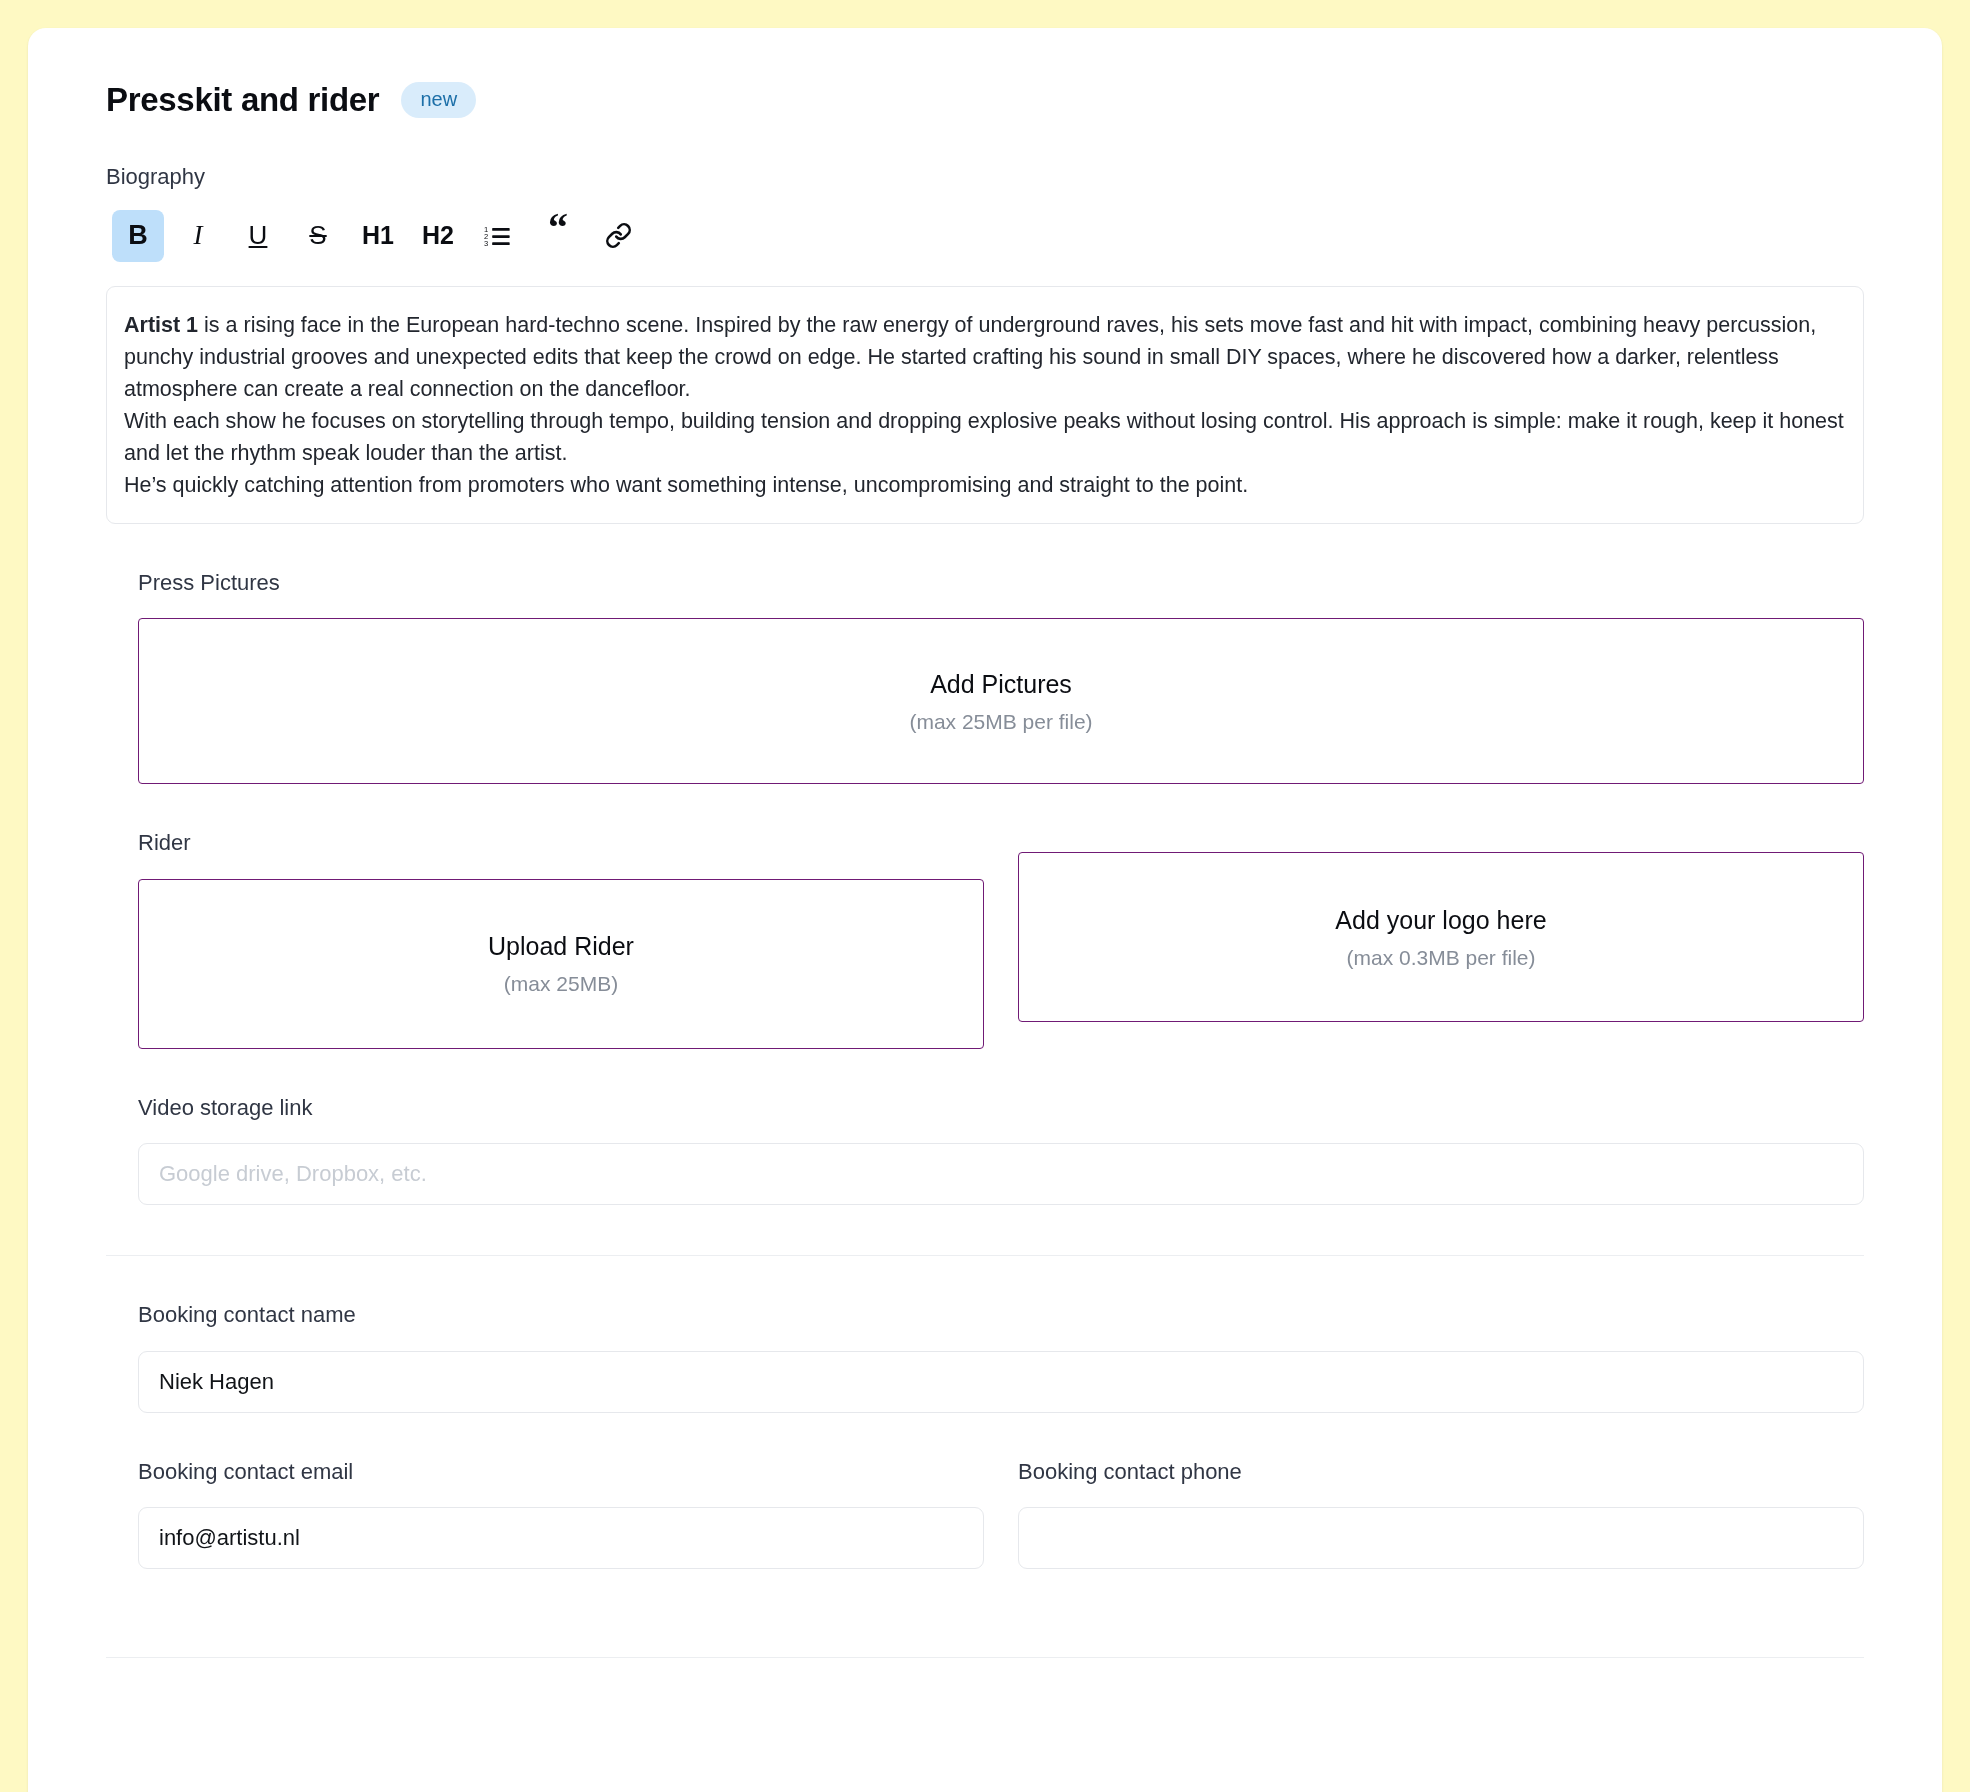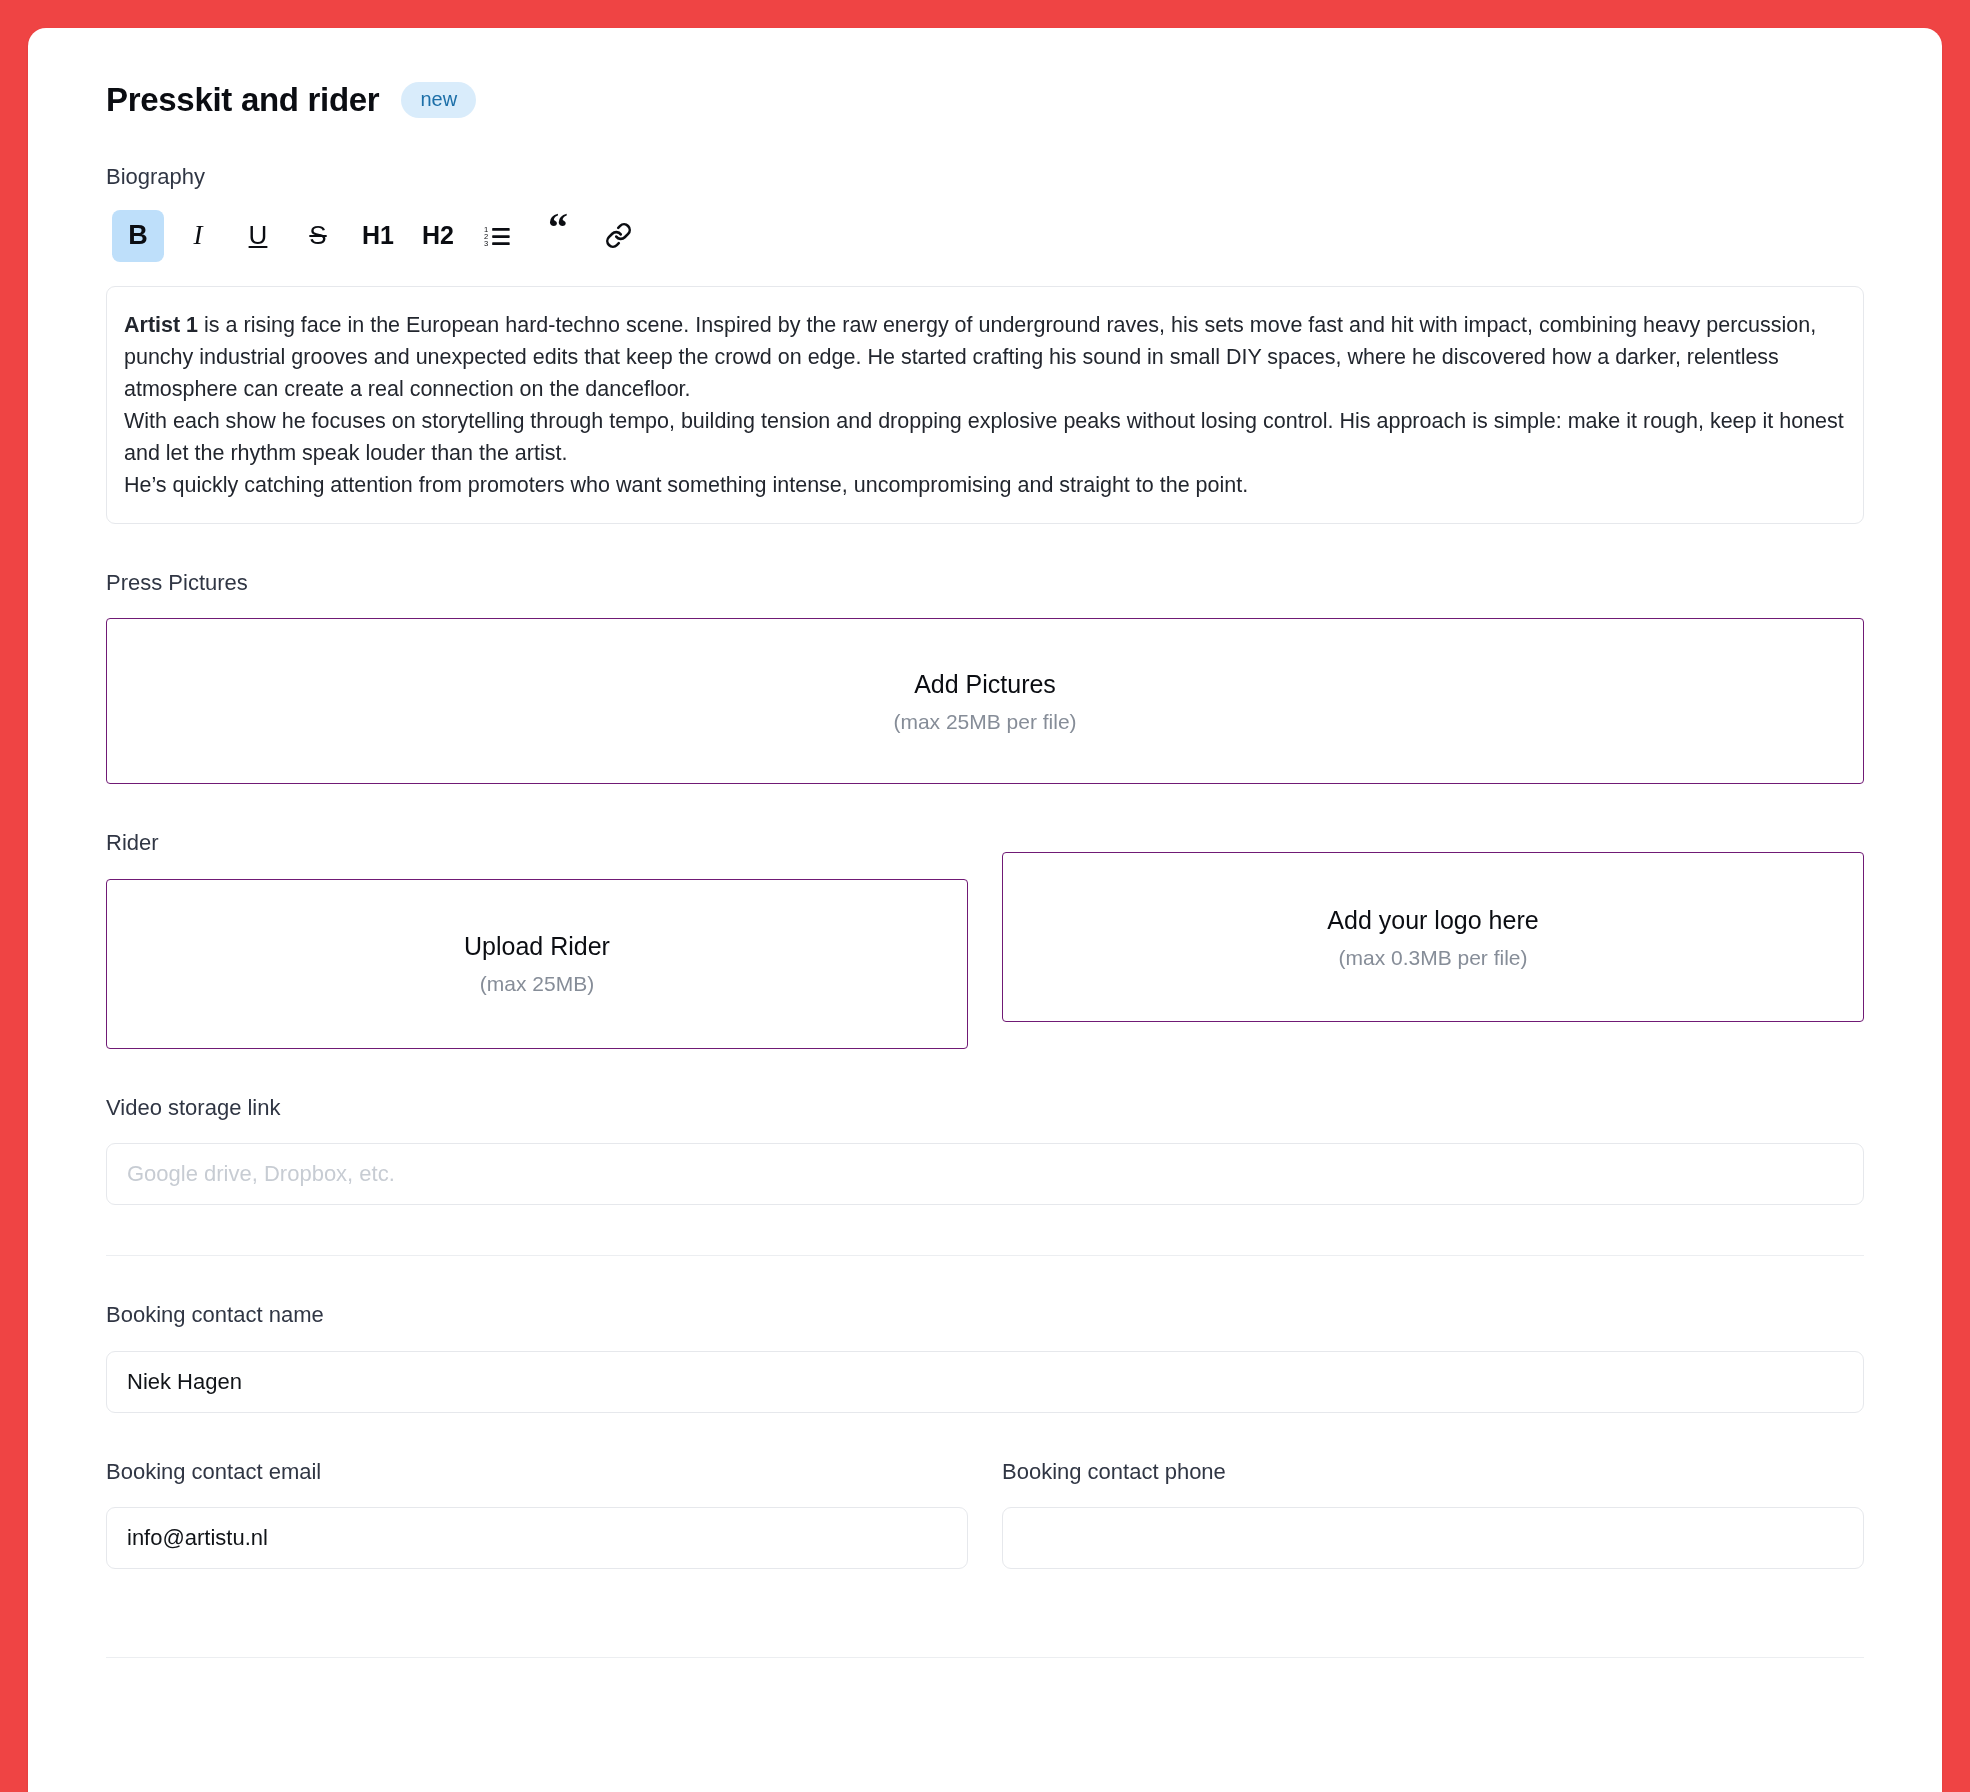--- a/index.html
+++ b/index.html
@@ -9,21 +9,21 @@
     width: 1970px;
     height: 1792px;
     background: #f7f9fb;
     font-family: "Liberation Sans", sans-serif;
     -webkit-font-smoothing: antialiased;
   }
 
   .page {
     width: 1970px;
     height: 1792px;
-    background: #ef4444;
+    background: #fef9c3;
     position: relative;
     overflow: hidden;
   }
 
   .card {
     position: absolute;
     left: 28px;
     top: 28px;
     width: 1914px;
     min-height: 1790px;
@@ -128,21 +128,21 @@
   .bio-text {
     font-size: 21.5px;
     line-height: 32px;
     color: #22262e;
     margin: 0;
   }
   .bio-text b { font-weight: 700; }
   .bio-text .para { margin: 0; }
 
   
-  .section { margin-top: 46px; }
+  .section { margin-top: 46px; margin-left: 32px; }
 
   .dropzone {
     border: 1px solid #701a75;
     border-radius: 4px;
     background: #fff;
     display: flex;
     flex-direction: column;
     align-items: center;
     justify-content: center;
     cursor: pointer;

